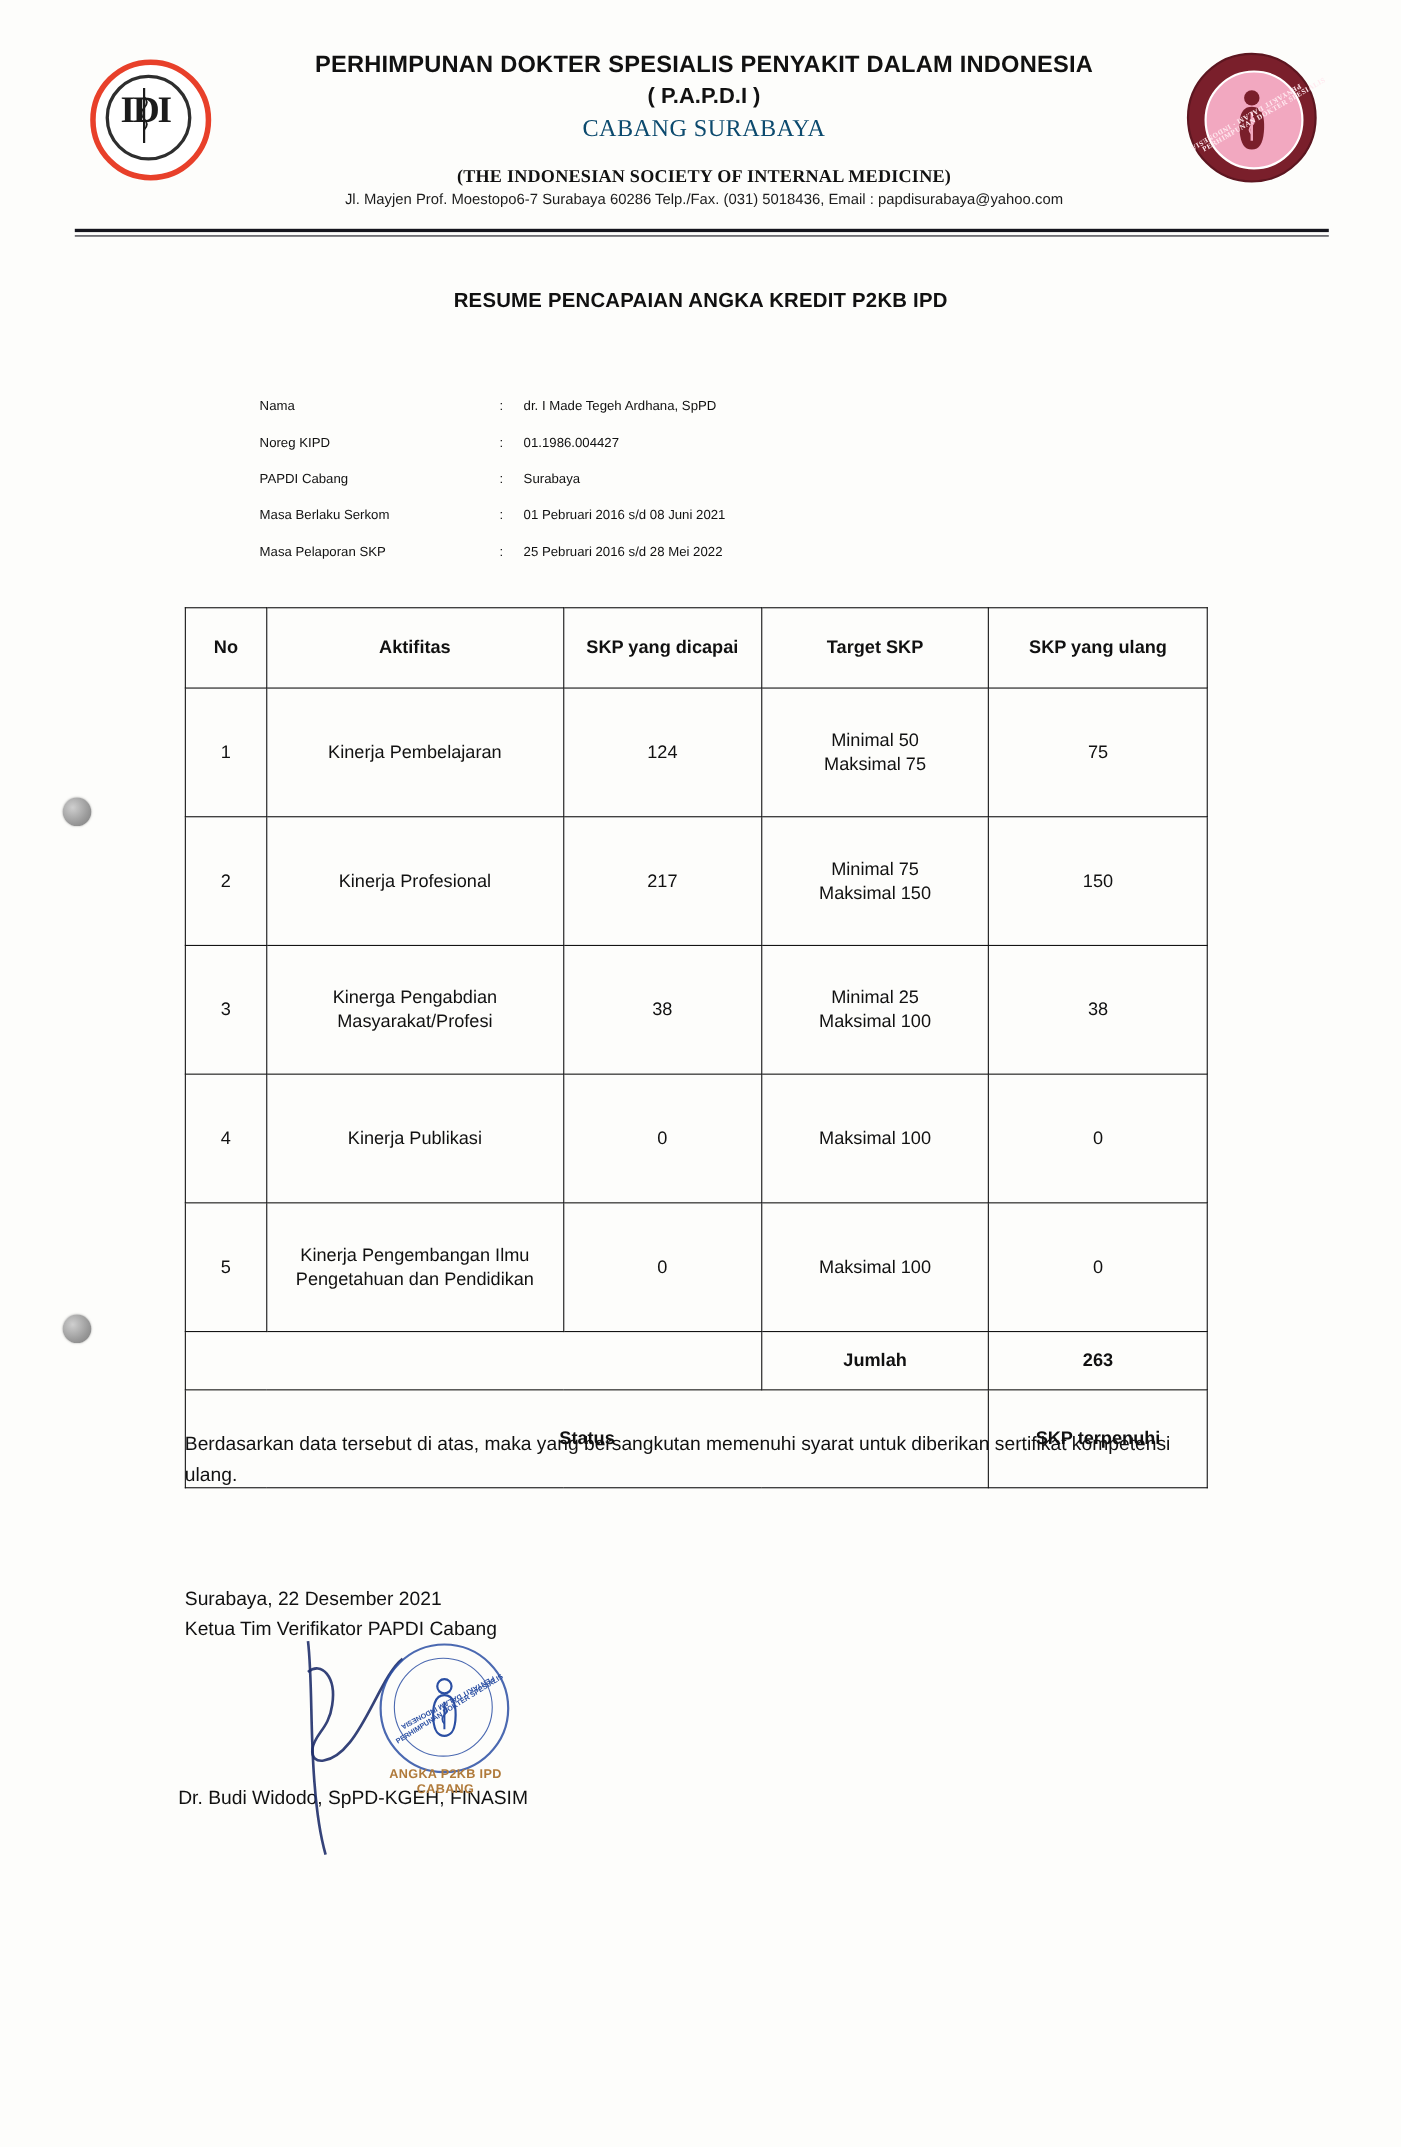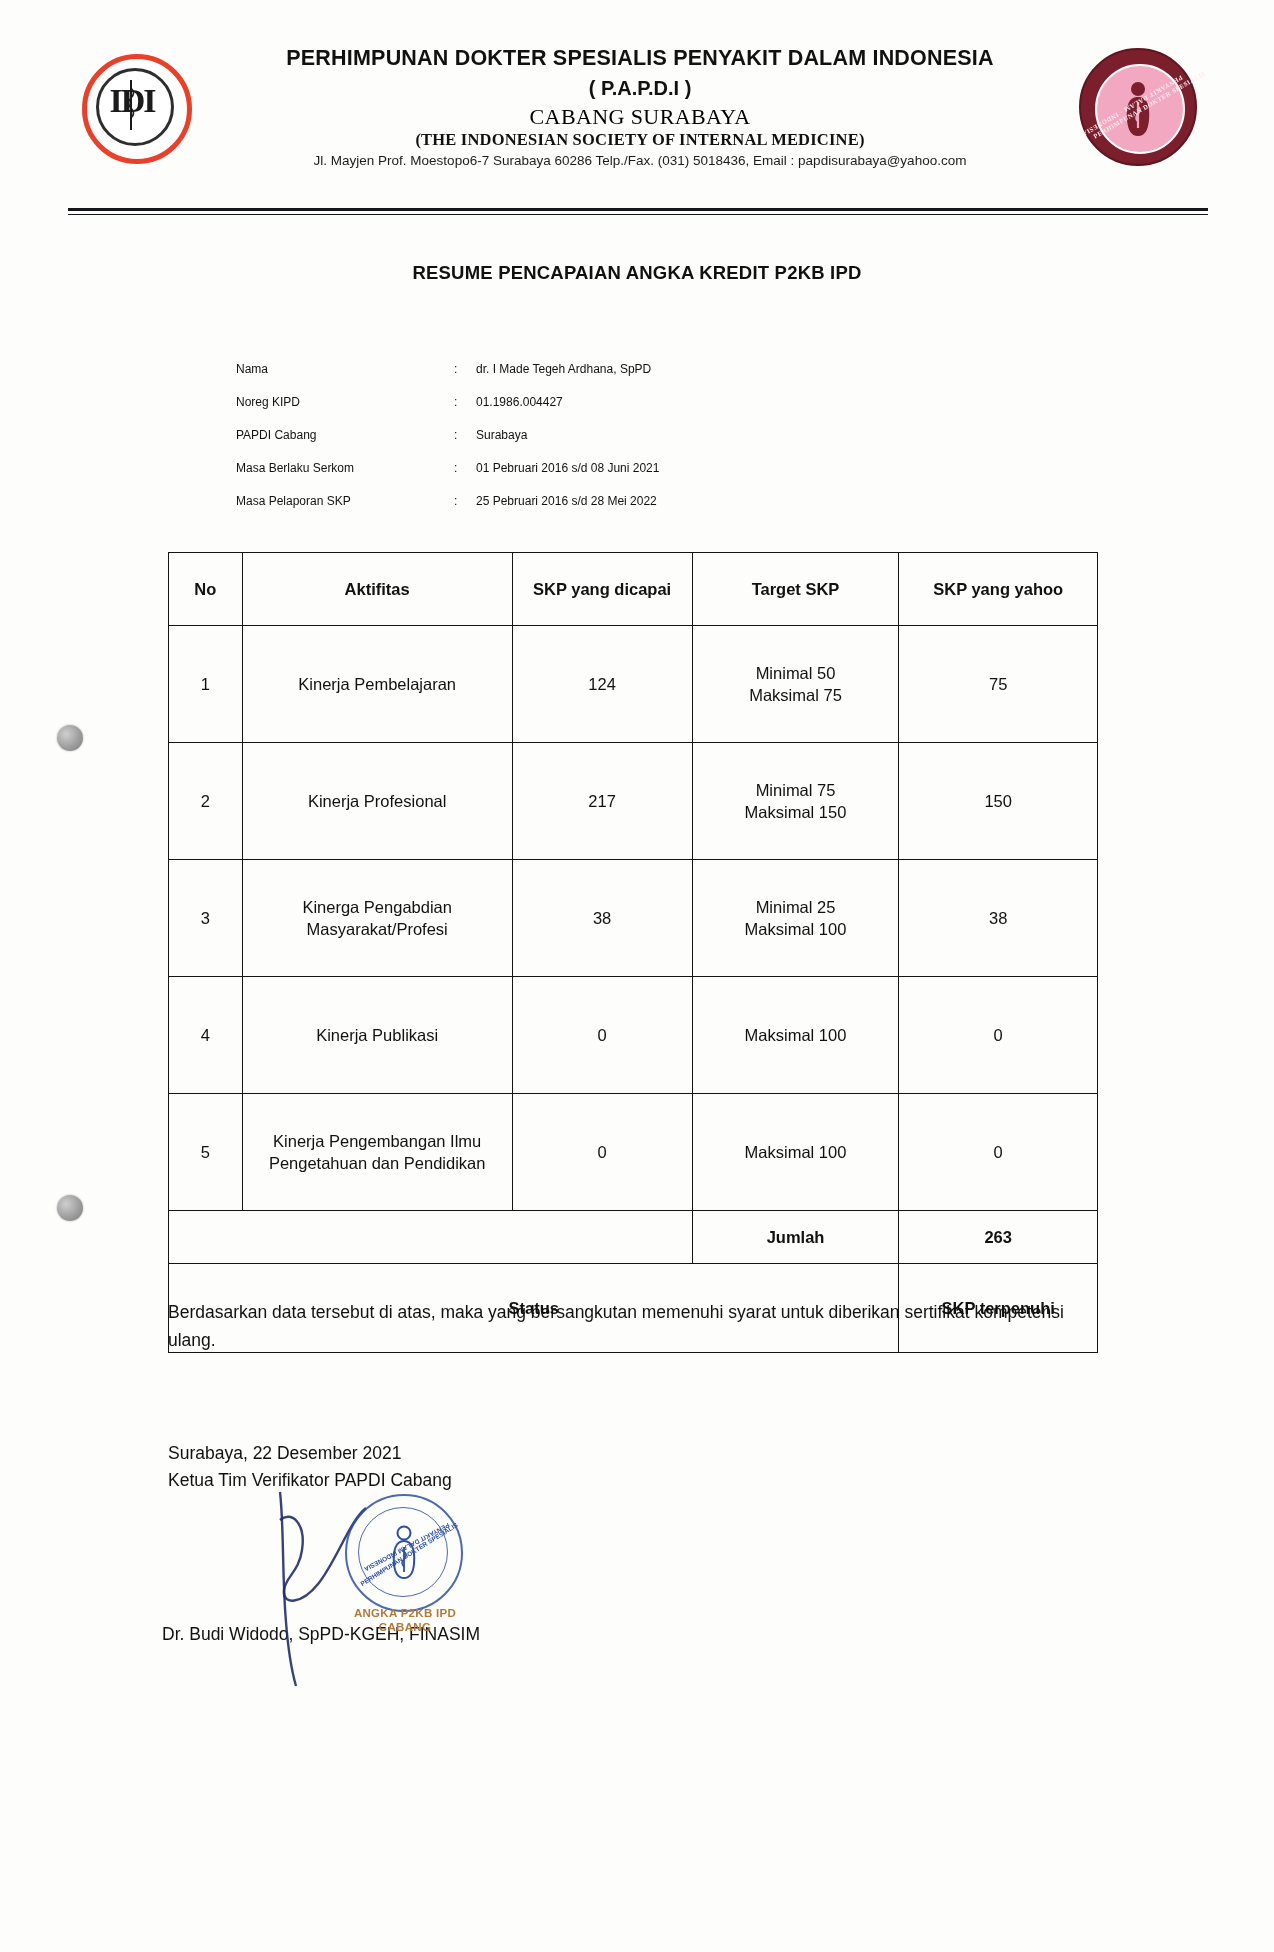--- a/index.html
+++ b/index.html
@@ -131,28 +131,28 @@
     font-family: "Liberation Sans", sans-serif;
     font-weight: bold;
     font-size: 20px;
     margin-top: 6px;
     color: #111;
   }
   .htitle .l3 {
     font-family: "Liberation Serif", serif;
     font-size: 22px;
     margin-top: 4px;
-    color: #000000;
+    color: #0c4a6e;
     letter-spacing: .4px;
   }
   .htitle .l4 {
     font-family: "Liberation Serif", serif;
     font-weight: bold;
     font-size: 16.5px;
-    margin-top: 0;
+    margin-top: 20px;
     color: #111;
     letter-spacing: .2px;
   }
   .htitle .l5 {
     font-family: "Liberation Sans", sans-serif;
     font-size: 13.5px;
     margin-top: 7px;
     color: #1c1c1c;
   }
   .htitle .l6 {
@@ -380,21 +380,21 @@
     </div>
   </div>
 
   <table class="tbl">
     <thead>
       <tr>
         <th class="c-no">No</th>
         <th class="c-akt">Aktifitas</th>
         <th class="c-skp">SKP yang dicapai</th>
         <th class="c-tgt">Target SKP</th>
-        <th class="c-diakui">SKP yang yahoo</th>
+        <th class="c-diakui">SKP yang ulang</th>
       </tr>
     </thead>
     <tbody>
       <tr>
         <td>1</td>
         <td>Kinerja Pembelajaran</td>
         <td>124</td>
         <td class="twoline">
           <span>Minimal 50</span>
           <span>Maksimal 75</span>

